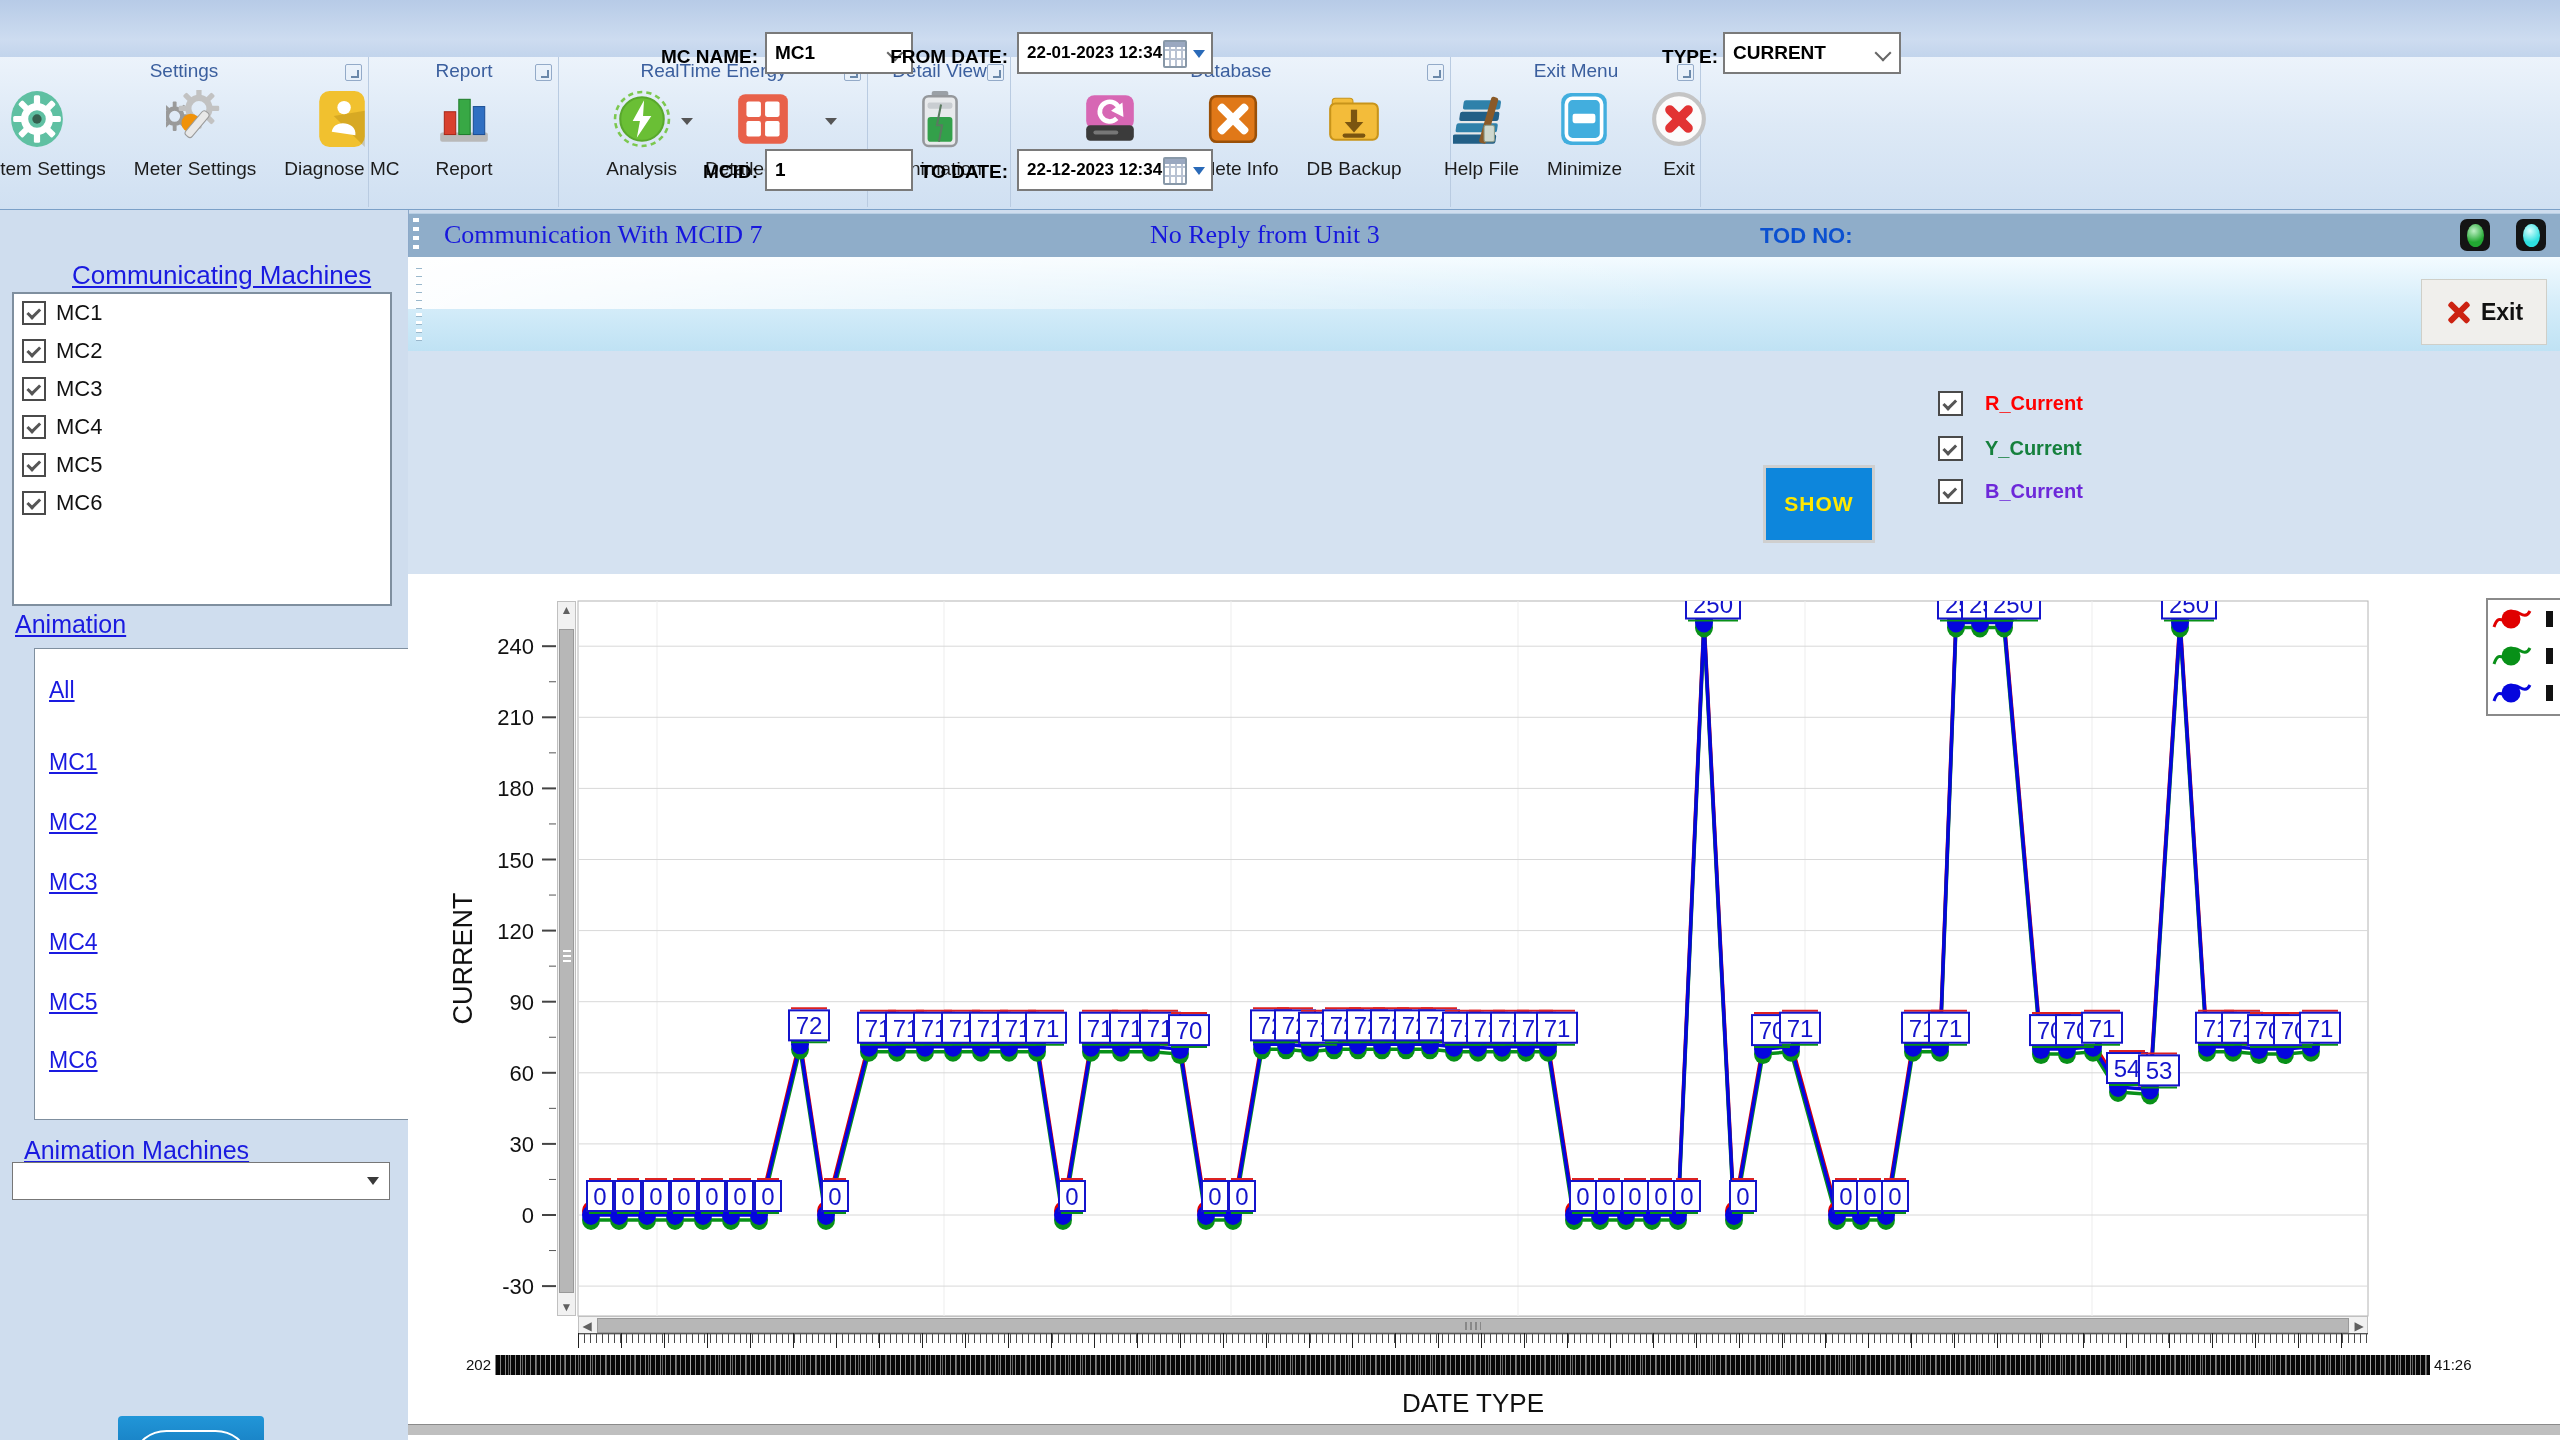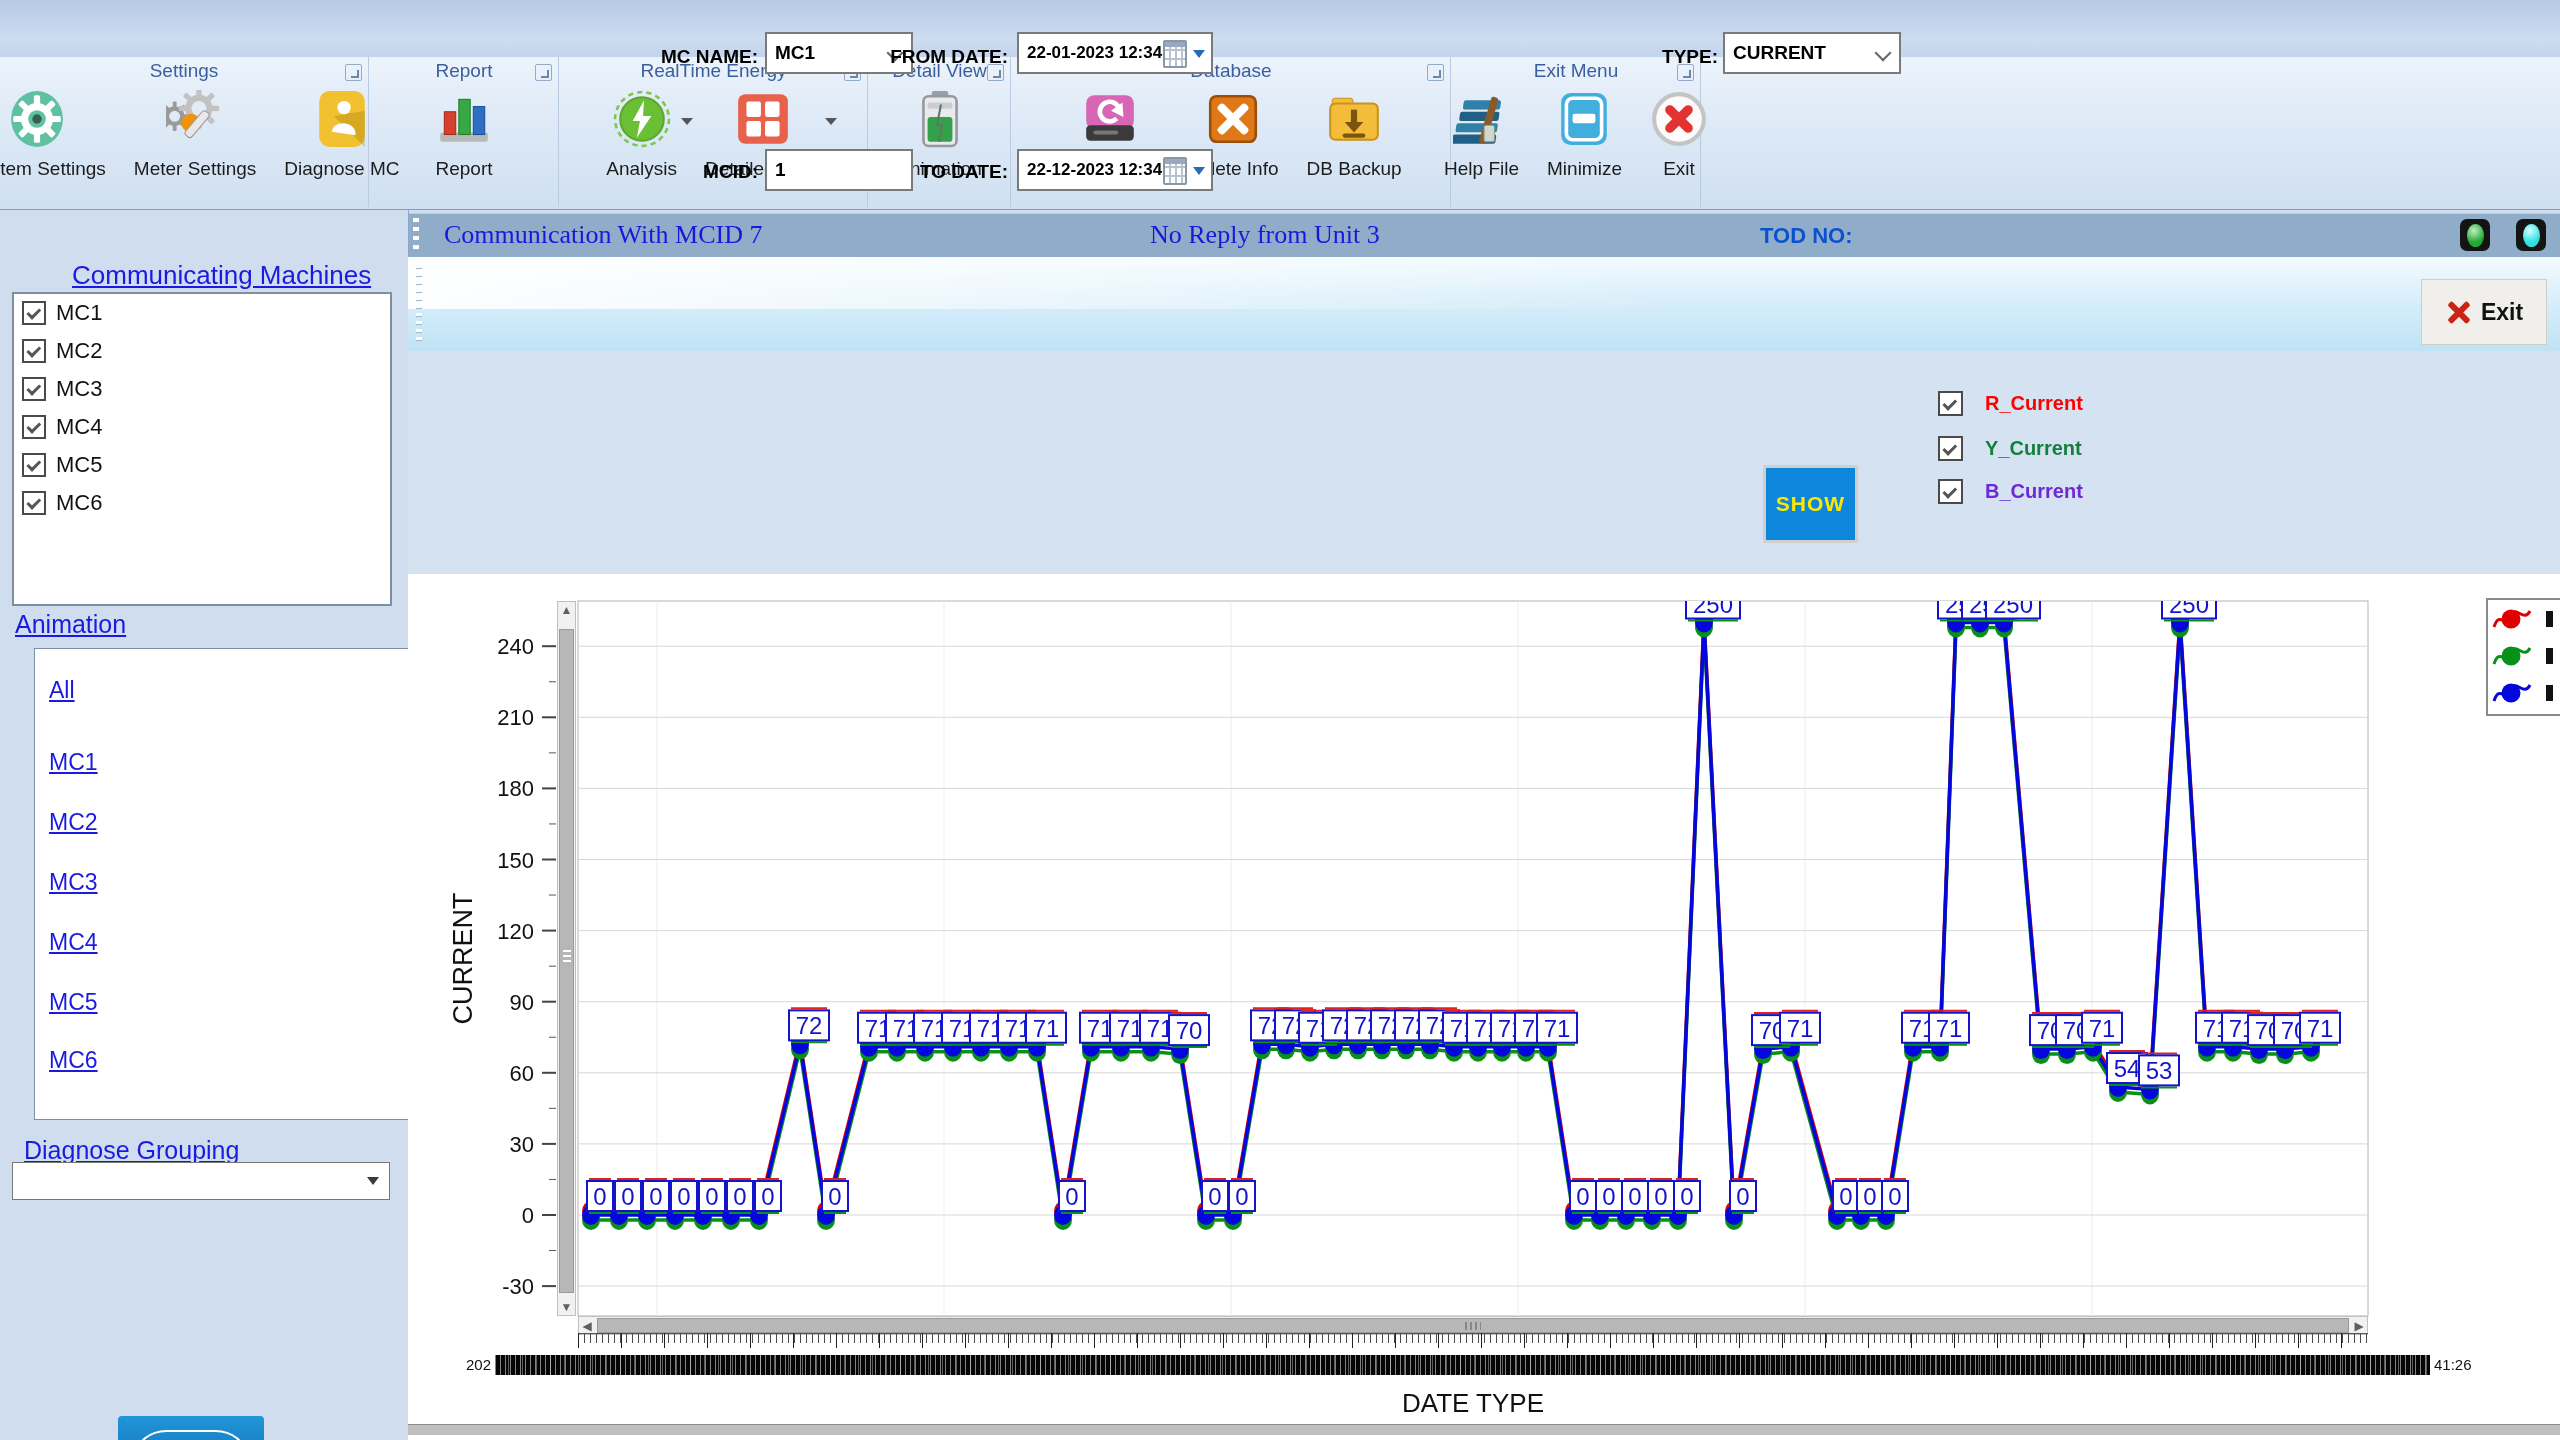--- a/index.html
+++ b/index.html
@@ -54,21 +54,21 @@
   .flabel{position:absolute;font-size:19px;font-weight:bold;color:#000;text-align:right;}
   .field{position:absolute;background:#fff;border:2px solid #7a7a7a;display:flex;align-items:center;
     font-size:19px;font-weight:bold;color:#000;padding-left:8px;box-sizing:border-box;cursor:text;}
   .chev{position:absolute;right:10px;top:13px;width:10px;height:10px;
     border-right:2px solid #666;border-bottom:2px solid #666;transform:rotate(45deg);}
   .solidtri{width:0;height:0;border-left:6px solid transparent;border-right:6px solid transparent;border-top:8px solid #3a3a3a;}
   .dateicon{width:20px;height:24px;background:#fff;border:2px solid #8898a8;border-radius:2px;
     background-image:linear-gradient(180deg,#9aa8c0 0 5px,transparent 5px),
     repeating-linear-gradient(180deg,transparent 0 7px,#b8c2d2 7px 9px),
     repeating-linear-gradient(90deg,transparent 0 4px,#b8c2d2 4px 6px);}
-  #show-btn{left:1763px;top:465px;width:95px;height:78px;background:#0d86dc;border:3px solid #cfcfcf;
+  #show-btn{left:1763px;top:465px;width:112px;height:78px;background:#0d86dc;border:3px solid #cfcfcf;
     box-sizing:border-box;color:#ffe800;font-weight:bold;font-size:21px;display:flex;align-items:center;
     justify-content:center;cursor:pointer;letter-spacing:1px;}
   .phase-row{position:absolute;display:flex;align-items:center;cursor:pointer;}
   .phase-row .cb{width:21px;height:21px;}
   .phase-row span.lbl{font-size:20px;font-weight:bold;margin-left:22px;}
   
   #chartarea{left:408px;top:574px;width:2152px;height:866px;background:#fff;}
   #chart-svg{left:430px;top:580px;}
   .sb{position:absolute;background:#f1f1f1;border:1px solid #c0c0c0;box-sizing:border-box;}
   .sb .thumb{position:absolute;background:#b7b7b7;border:1px solid #999;box-sizing:border-box;}
@@ -358,21 +358,21 @@
   <div class="abs slink" style="left:15px;top:400px;font-size:25px;">Animation</div>
   <div class="listbox" style="left:10px;top:438px;width:380px;height:470px;border-width:1px;margin-left:24px;" id="anim-links">
       <div class="slink abs" style="left: 14px; top: 28px; font-size: 23px;">All</div>
       <div class="slink abs" style="left: 14px; top: 100px; font-size: 23px;">MC1</div>
       <div class="slink abs" style="left: 14px; top: 160px; font-size: 23px;">MC2</div>
       <div class="slink abs" style="left: 14px; top: 220px; font-size: 23px;">MC3</div>
       <div class="slink abs" style="left: 14px; top: 280px; font-size: 23px;">MC4</div>
       <div class="slink abs" style="left: 14px; top: 340px; font-size: 23px;">MC5</div>
       <div class="slink abs" style="left: 14px; top: 398px; font-size: 23px;">MC6</div>
     </div>
-  <div class="abs slink" style="left:24px;top:926px;font-size:25px;">Diagnose Grouping</div>
+  <div class="abs slink" style="left:24px;top:926px;font-size:25px;">Animation Machines</div>
   <div class="abs" style="left:12px;top:952px;width:376px;height:36px;background:#fff;border:1px solid #777;">
     <span style="position:absolute;left:8px;top:6px;font-size:19px;"></span>
     <span class="solidtri" style="position:absolute;right:10px;top:14px;"></span>
   </div>
   <div id="induslogo" class="abs">
     <div class="inner">Indus</div>
   </div>
 </div>
 
 <div id="mainarea" class="abs"></div>

